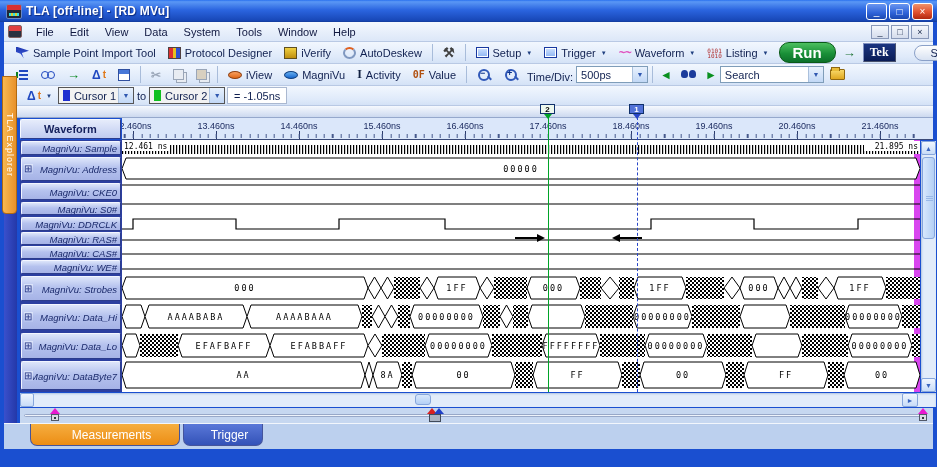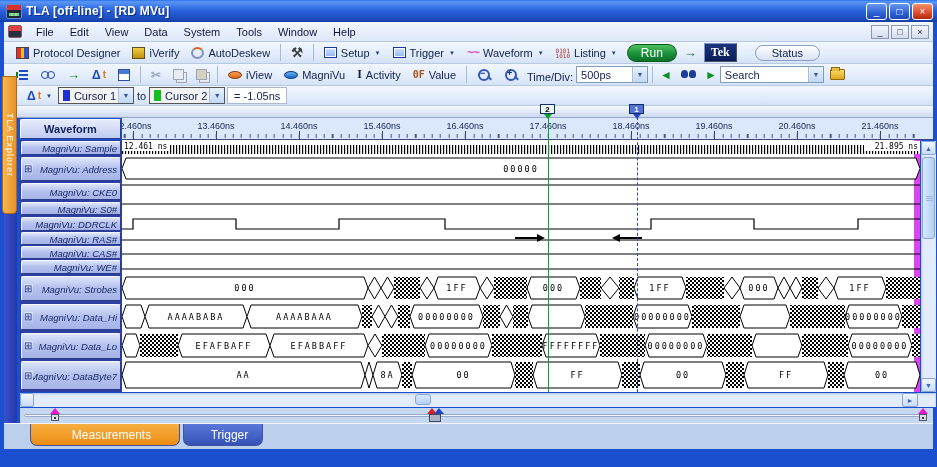--- a/index.html
+++ b/index.html
@@ -39,21 +39,21 @@
   .ddarrow{font-size:6px;color:#204080;margin-left:1px;}
   .ic{display:inline-block;flex:0 0 auto;}
   .ic-spi{width:13px;height:12px;background:linear-gradient(180deg,#2038b0,#4060e0);clip-path:polygon(0 0,100% 35%,45% 55%,60% 100%,35% 60%,0 45%);}
   .ic-pd{width:13px;height:12px;background:linear-gradient(90deg,#e03030 33%,#e8c020 33% 66%,#3050d0 66%);border:1px solid #504040;}
   .ic-iv{width:13px;height:12px;background:linear-gradient(180deg,#f0d040,#c09010);border:1px solid #605020;}
   .ic-ad{width:13px;height:12px;border-radius:50%;border:2px solid #8098c0;border-top-color:#e06020;}
   .glyph{font-weight:bold;}
   .ic-mon{width:13px;height:11px;border:1px solid #1838a0;background:linear-gradient(180deg,#cfe2ff,#8db4f2);box-shadow:inset 0 0 0 1px #fff;}
   .wave-glyph{color:#e055c0;font-weight:bold;font-size:12px;letter-spacing:-1px;}
   .listing-glyph{font-size:6px;line-height:5px;margin:0;color:#b03030;font-family:"DejaVu Sans Mono",monospace;}
-  .run-btn{border:1px solid #0a5a18;border-radius:10px;padding:1px 13px;color:#fff;font-weight:normal;font-size:12px;
+  .run-btn{border:1px solid #0a5a18;border-radius:10px;padding:1px 13px;color:#fff;font-weight:bold;font-size:15px;
     background:linear-gradient(180deg,#4cc060,#1a9038 55%,#0c702a);margin:16px 4px;}
   .run-arrow{color:#1a7030;font-weight:bold;font-size:13px;margin:0 3px;}
   .tek-logo{background:linear-gradient(180deg,#1a3480,#0a1c56);color:#fff;font-family:"Liberation Serif",serif;
     font-weight:bold;font-size:12px;padding:1px 6px;border:1px outset #8090c0;margin:0 4px;}
   .status-btn{border:1px solid #8aa0c8;border-radius:9px;padding:1px 16px;background:linear-gradient(180deg,#fefefe,#d8e2f2);margin-left:14px;}
   
   .ic-addwave{width:13px;height:12px;background:
      linear-gradient(#2048c0 0 0) 3px 1px/9px 2px no-repeat,
      linear-gradient(#2048c0 0 0) 3px 5px/9px 2px no-repeat,
      linear-gradient(#2048c0 0 0) 3px 9px/9px 2px no-repeat,
@@ -189,20 +189,24 @@
         <span class="mi">Help</span>
       </span>
     <div class="mdibtns">
       <div class="mdib">_</div>
       <div class="mdib">□</div>
       <div class="mdib">×</div>
     </div>
   </div>
 
   <div class="tb tb1">
+    <span class="tbtn">
+      <span class="ic ic-spi"></span>
+      <span>Sample Point Import Tool</span>
+    </span>
     <span class="tbtn">
       <span class="ic ic-pd"></span>
       <span>Protocol Designer</span>
     </span>
     <span class="tbtn">
       <span class="ic ic-iv"></span>
       <span>iVerify</span>
     </span>
     <span class="tbtn">
       <span class="ic ic-ad"></span>

